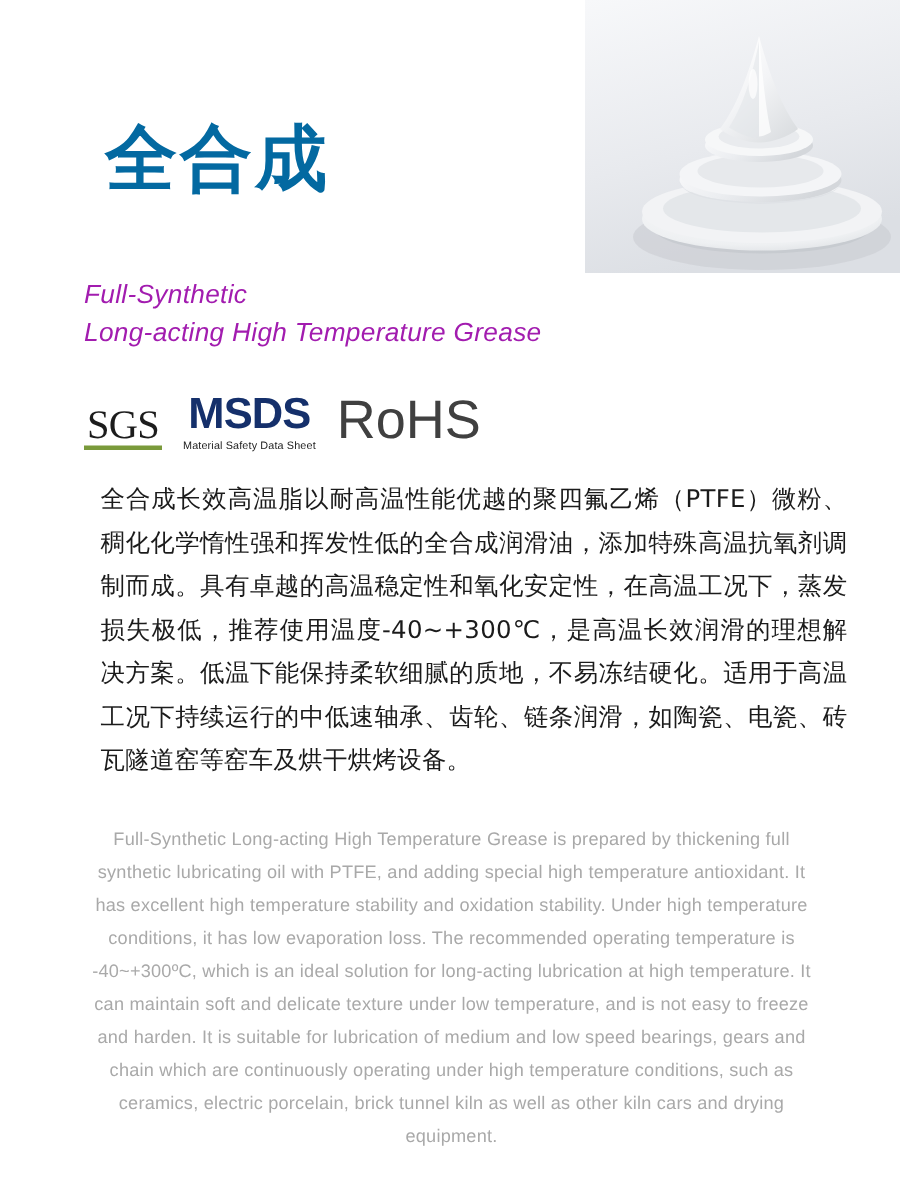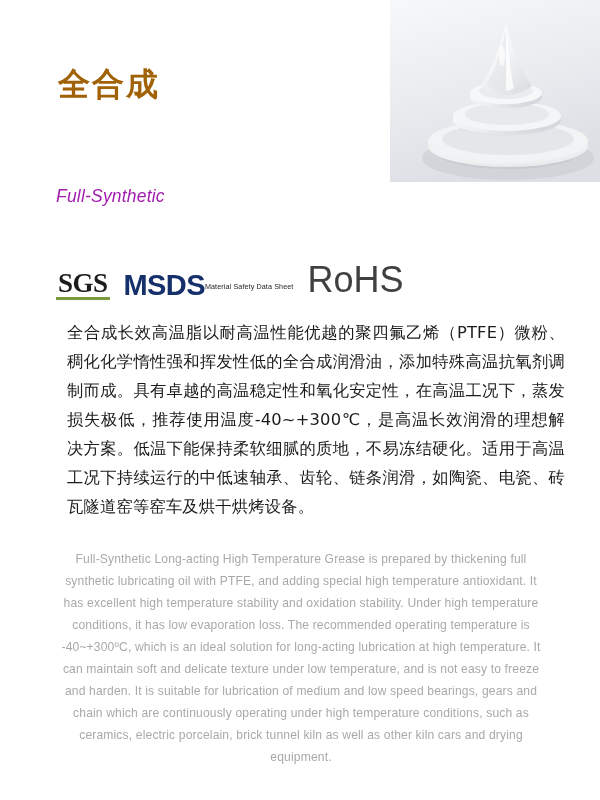--- a/index.html
+++ b/index.html
@@ -32,26 +32,26 @@
   .photo-svg { display: block; width: 100%; height: 100%; }
 
   
   .heading-block {
     position: absolute;
     left: 54px;
     top: 62px;
   }
   .cn-title-1 {
     font-family: "DejaVu Sans", sans-serif;
-    font-size: 32px;
+    font-size: 48px;
     font-weight: bold;
-    color: #a16207;
+    color: #0369a1;
     letter-spacing: 2px;
     line-height: 1.18;
-    margin: 4px;
+    margin: 16px;
   }
   .cn-title-2 {
     font-family: "DejaVu Sans", sans-serif;
     font-size: 40px;
     font-weight: bold;
     color: #c00000;
     letter-spacing: 2px;
     line-height: 1.18;
     margin: 6px 0 0 0;
   }
@@ -72,36 +72,36 @@
     position: absolute;
     left: 56px;
     top: 262px;
     display: flex;
     align-items: flex-end;
     gap: 14px;
   }
   .logo-sgs {
     position: relative;
     font-family: "Liberation Serif", serif;
-    font-weight: bold;
+    font-weight: normal;
     font-size: 27px;
     color: #1c1c1c;
     letter-spacing: -0.5px;
     padding: 0 2px 3px 2px;
     line-height: 1;
   }
   .logo-sgs .sgs-underline {
     position: absolute;
     left: 0; right: 0; bottom: 0;
     height: 3px;
     background: #7a9a3b;
   }
   .logo-msds {
     display: flex;
-    flex-direction: row;
+    flex-direction: column;
     align-items: center;
     line-height: 1;
   }
   .logo-msds .msds-main {
     font-family: "Liberation Sans", sans-serif;
     font-weight: bold;
     font-size: 29px;
     color: #15306b;
     letter-spacing: -0.6px;
   }
@@ -203,20 +203,21 @@
       <ellipse cx="112" cy="56" rx="3" ry="10" fill="#ffffff" opacity="0.7"></ellipse>
     </svg>
   </div>
 
   <div class="heading-block">
     <div class="cn-title-1">全合成</div>
   </div>
 
   <div class="en-title">
     <div>Full-Synthetic</div>
+    <div>Long-acting High Temperature Grease</div>
   </div>
 
   <div class="logos">
     <div class="logo-sgs">
       <span>SGS</span>
       <span class="sgs-underline"></span>
     </div>
     <div class="logo-msds">
       <div class="msds-main">MSDS</div>
       <div class="msds-sub">Material Safety Data Sheet</div>

